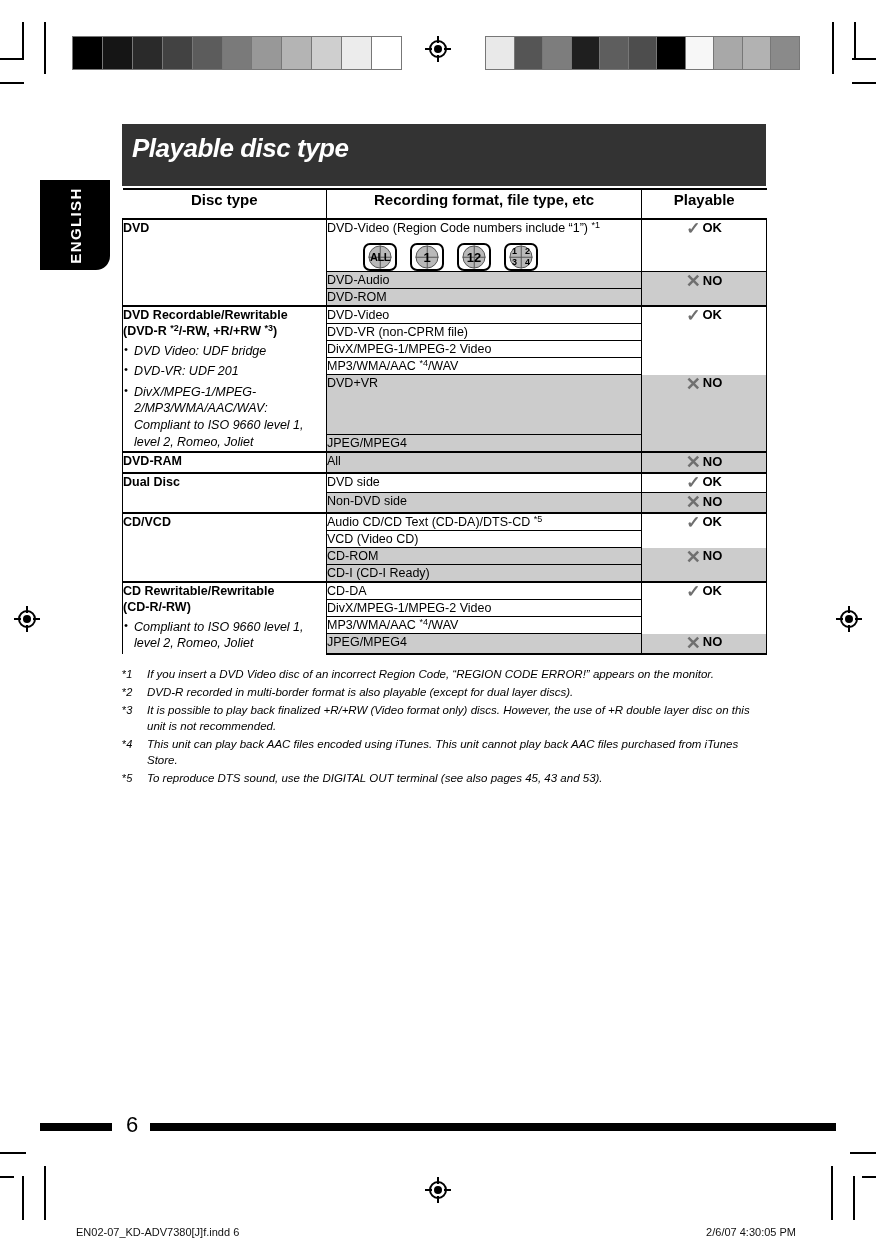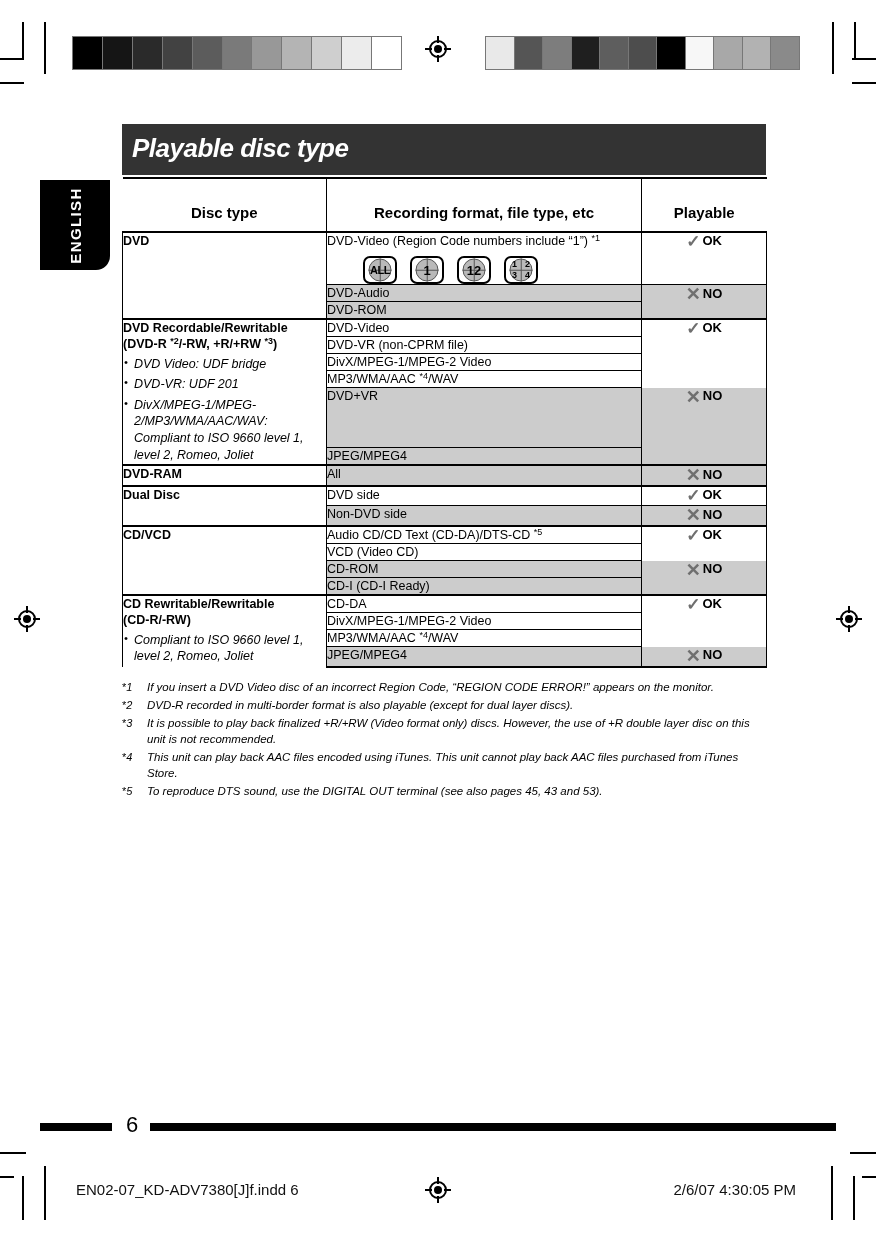--- a/index.html
+++ b/index.html
@@ -45,21 +45,21 @@
     transform: rotate(-90deg); white-space:nowrap;
     font-family:"Liberation Sans", sans-serif;
   }
 
   
   .page-body { position:absolute; left:122px; top:124px; width:644px; }
 
   .section-title {
     background:#333; color:#fff;
     font-size:26px; font-style:italic; font-weight:bold;
-    padding:9px 0 11px 10px;
+    padding:9px 0 22px 10px;
     letter-spacing:-0.5px;
     font-family:"Liberation Sans", sans-serif;
   }
 
   table.disc-table {
     width:644px; border-collapse:collapse; margin-top:2px;
     table-layout:fixed;
   }
   table.disc-table col.c1 { width:204px; }
   table.disc-table col.c2 { width:315px; }
@@ -67,21 +67,21 @@
 
   table.disc-table th, table.disc-table td {
     border-left:1.5px solid #000; border-right:1.5px solid #000;
     padding:0;
     vertical-align:top;
     font-size:12.5px;
     line-height:1.28;
   }
   table.disc-table th {
     text-align:center; font-weight:bold; font-size:15px;
-    padding:24px 4px 9px;
+    padding:0 4px 9px;
     border-top:2.5px solid #000; border-bottom:2.5px solid #000;
     vertical-align:middle;
   }
   .hdr-row th:first-child { border-left:none; }
   .hdr-row th:last-child { border-right:none; }
 
   td.col-disc {
     border-left:none;
     padding:7px 8px 9px 2px;
     font-size:13px;
@@ -154,21 +154,21 @@
   .footnotes .fn-key { width:25px; flex:0 0 25px; font-style:normal; font-size:11px; padding-top:1px; }
   .footnotes .fn-key i { font-style:italic; }
   .footnotes .fn-txt { flex:1; }
 
   
   .pagefoot { position:absolute; left:40px; top:1112px; width:796px; display:flex; align-items:center; }
   .pagefoot .bar-short { width:72px; height:8px; background:#000; }
   .pagefoot .pgnum { font-size:22px; margin:0 12px 0 14px; padding-bottom:3px; }
   .pagefoot .bar-long { flex:1; height:8px; background:#000; }
 
-  .imprint { position:absolute; top:1181px; font-size:15px; color:#111; }
+  .imprint { position:absolute; top:1226px; font-size:11px; color:#111; }
   .imprint.left { left:76px; }
   .imprint.right { right:80px; }
 </style>
 </head>
 <body>
 
 <div class="cropmark" style="left:44px; top:22px; width:1.5px; height:52px;"></div>
 <div class="cropmark" style="left:22px; top:22px; width:1.5px; height:36px;"></div>
 <div class="cropmark" style="left:0px; top:58px; width:24px; height:1.5px;"></div>
 <div class="cropmark" style="left:0px; top:82px; width:24px; height:1.5px;"></div>

